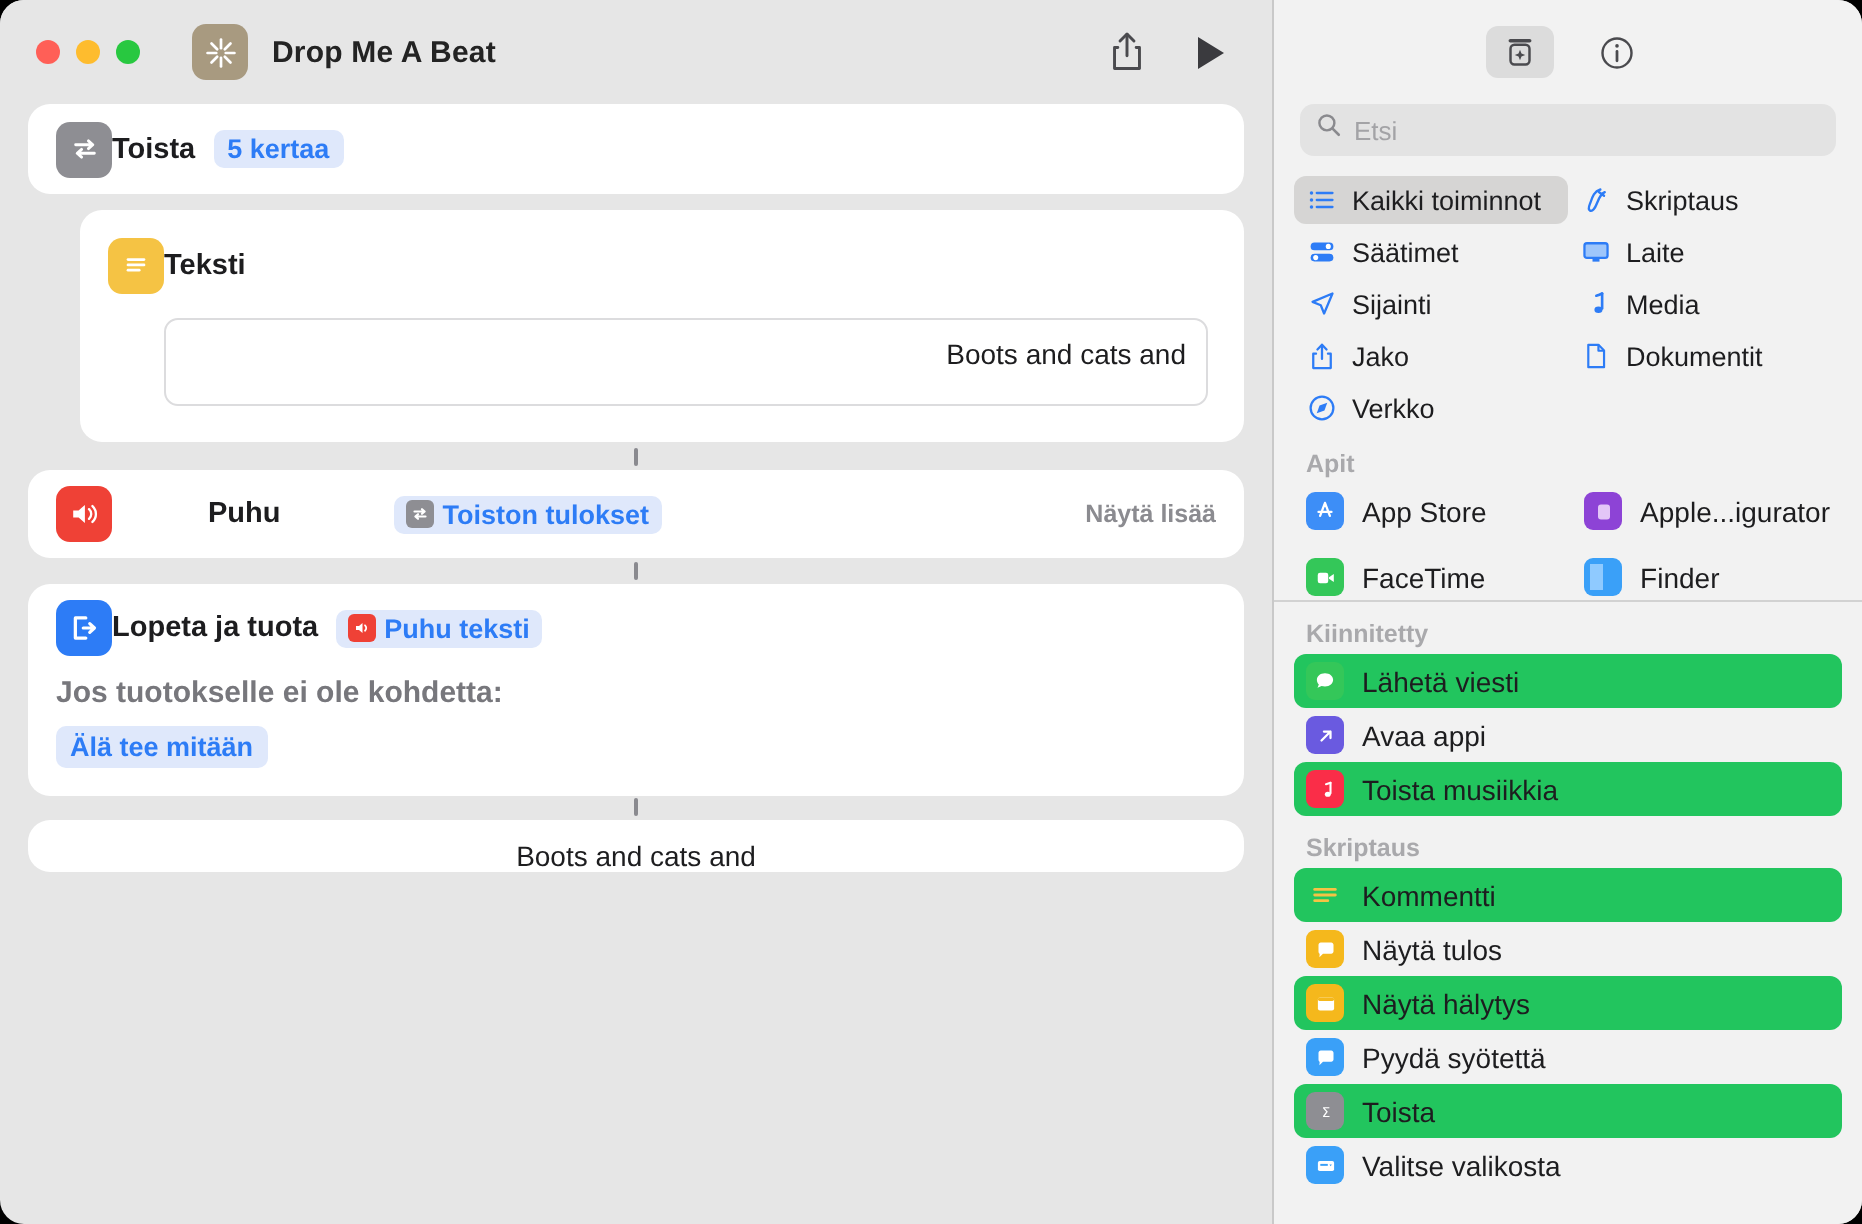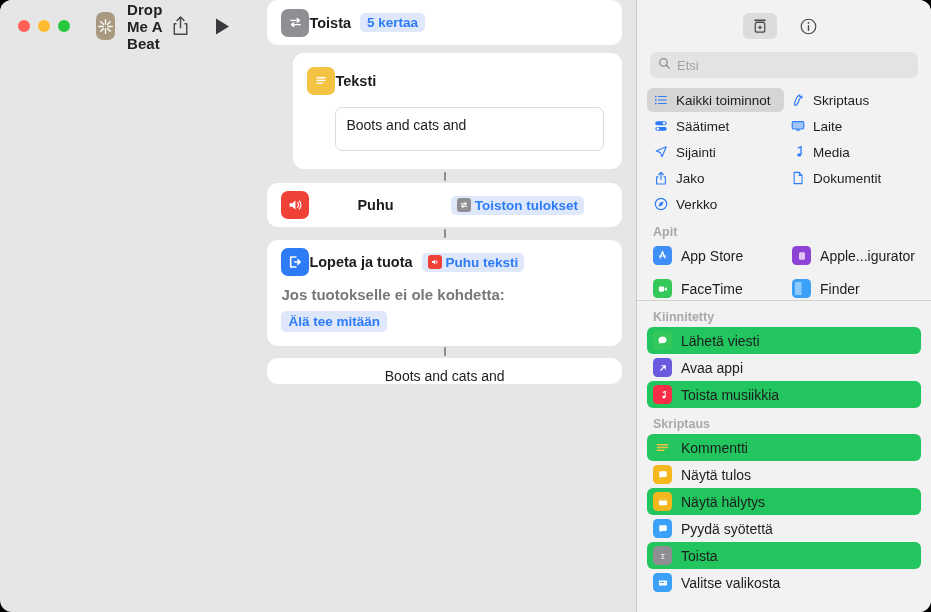--- a/index.html
+++ b/index.html
@@ -15,21 +15,21 @@
     border-radius: 12px;
     overflow: hidden;
     display: flex;
   }
 
   
   .editor {
     width: 636px; height: 516px;
     background: #e6e6e6;
     position: relative;
-    display: flex; flex-direction: row;
+    display: flex; flex-direction: column;
   }
   .titlebar {
     height: 52px; flex: 0 0 52px;
     display: flex; align-items: center;
     padding: 0 16px 0 18px;
     position: relative;
   }
   .traffic { display: flex; gap: 8px; align-items: center; }
   .dot { width: 12px; height: 12px; border-radius: 50%; }
   .dot.red { background: #ff5f57; }
@@ -104,21 +104,21 @@
   .token-chip.red  { background: #ef4136; }
 
   .show-more {
     margin-left: auto;
     font-size: 12.5px; font-weight: bold; color: #8b8b90;
     white-space: nowrap;
     padding-left: 36px;
   }
 
   
-  .nested-wrap { padding: 0 0 0 26px; margin-top: 8px; }
+  .nested-wrap { padding: 0 0 0 26px; margin-top: 8px; text-align: right; }
   .nested-card { background: #fff; border-radius: 11px; padding: 0 0 18px 0; }
   .nested-head { display: flex; align-items: center; padding: 14px 14px 0 14px; }
   .textfield {
     margin: 12px 18px 0 42px;
     border: 1px solid #dcdcde;
     border-radius: 7px;
     height: 44px;
     font-size: 14px; color: #1d1d1f;
     padding: 9px 10px;
     background: #fff;

